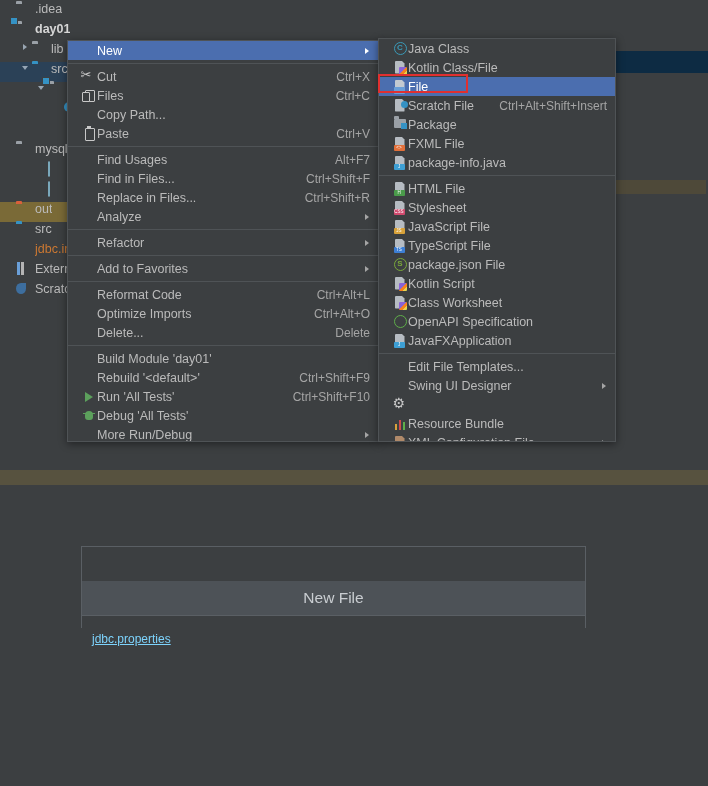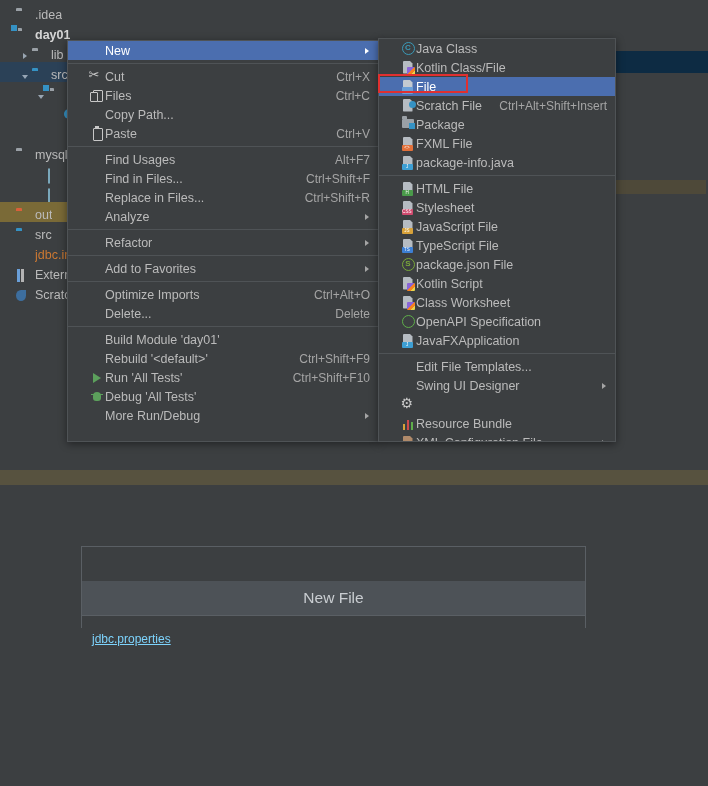--- a/index.html
+++ b/index.html
@@ -10,21 +10,21 @@
     overflow: hidden;
   }
   #root { position: relative; width: 708px; height: 786px; background: #3c3f41; }
 
   
   .tree {
     position: absolute; left: 0; top: 0; width: 210px; height: 440px;
     background: #3c3f41; padding-top: 2px; z-index: 1;
   }
   .tree-row {
-    position: relative; height: 20px; display: flex; align-items: flex-end;
+    position: relative; height: 20px; display: flex; align-items: flex-start;
     font-size: 12.5px; color: #bbbbbb; white-space: nowrap;
   }
   .tree-row.sel { background: #2b4157; }
   .tree-row.out-sel { background: #7a6a37; }
   .arrow {
     width: 11px; height: 11px; margin-right: 1px; flex: 0 0 auto;
     position: relative; opacity: .85;
   }
   .arrow.r::before {
     content: ""; position: absolute; left: 3px; top: 2px;
@@ -73,21 +73,21 @@
   .menu {
     position: absolute; background: #3c3f41; border: 1px solid #4f5356;
     z-index: 20; font-size: 12.5px; color: #bbbbbb;
     box-shadow: 0 2px 8px rgba(0,0,0,.45);
   }
   #ctx-menu { left: 67px; top: 40px; width: 312px; height: 402px; overflow: hidden; }
   #new-menu { left: 378px; top: 38px; width: 238px; height: 404px; overflow: hidden; }
 
   .mi {
     position: relative; height: 19px; display: flex; align-items: center;
-    padding-left: 20px; padding-right: 8px; white-space: nowrap; cursor: default;
+    padding-left: 12px; padding-right: 8px; white-space: nowrap; cursor: default;
   }
   .mi.hl { background: #4b6eaf; color: #ffffff; }
   .mi .ic { width: 17px; flex: 0 0 auto; display: flex; align-items: center; justify-content: center; }
   .mi .lb { flex: 1 1 auto; overflow: hidden; }
   .mi .sc { flex: 0 0 auto; color: #a5a5a5; font-size: 12px; padding-left: 16px; }
   .mi .arw { flex: 0 0 auto; width: 12px; position: relative; }
   .mi .arw::after {
     content:""; position:absolute; right:1px; top:-3px;
     border-left: 4.5px solid #a5a5a5; border-top: 3.5px solid transparent; border-bottom: 3.5px solid transparent;
   }
@@ -315,20 +315,25 @@
       </div>
       <div class="sep"></div>
       <div class="mi">
         <span class="ic"></span>
         <span class="lb">Add to Favorites</span>
         <span class="arw"></span>
       </div>
       <div class="sep"></div>
       <div class="mi">
         <span class="ic"></span>
+        <span class="lb">Reformat Code</span>
+        <span class="sc">Ctrl+Alt+L</span>
+      </div>
+      <div class="mi">
+        <span class="ic"></span>
         <span class="lb">Optimize Imports</span>
         <span class="sc">Ctrl+Alt+O</span>
       </div>
       <div class="mi">
         <span class="ic"></span>
         <span class="lb">Delete...</span>
         <span class="sc">Delete</span>
       </div>
       <div class="sep"></div>
       <div class="mi">

